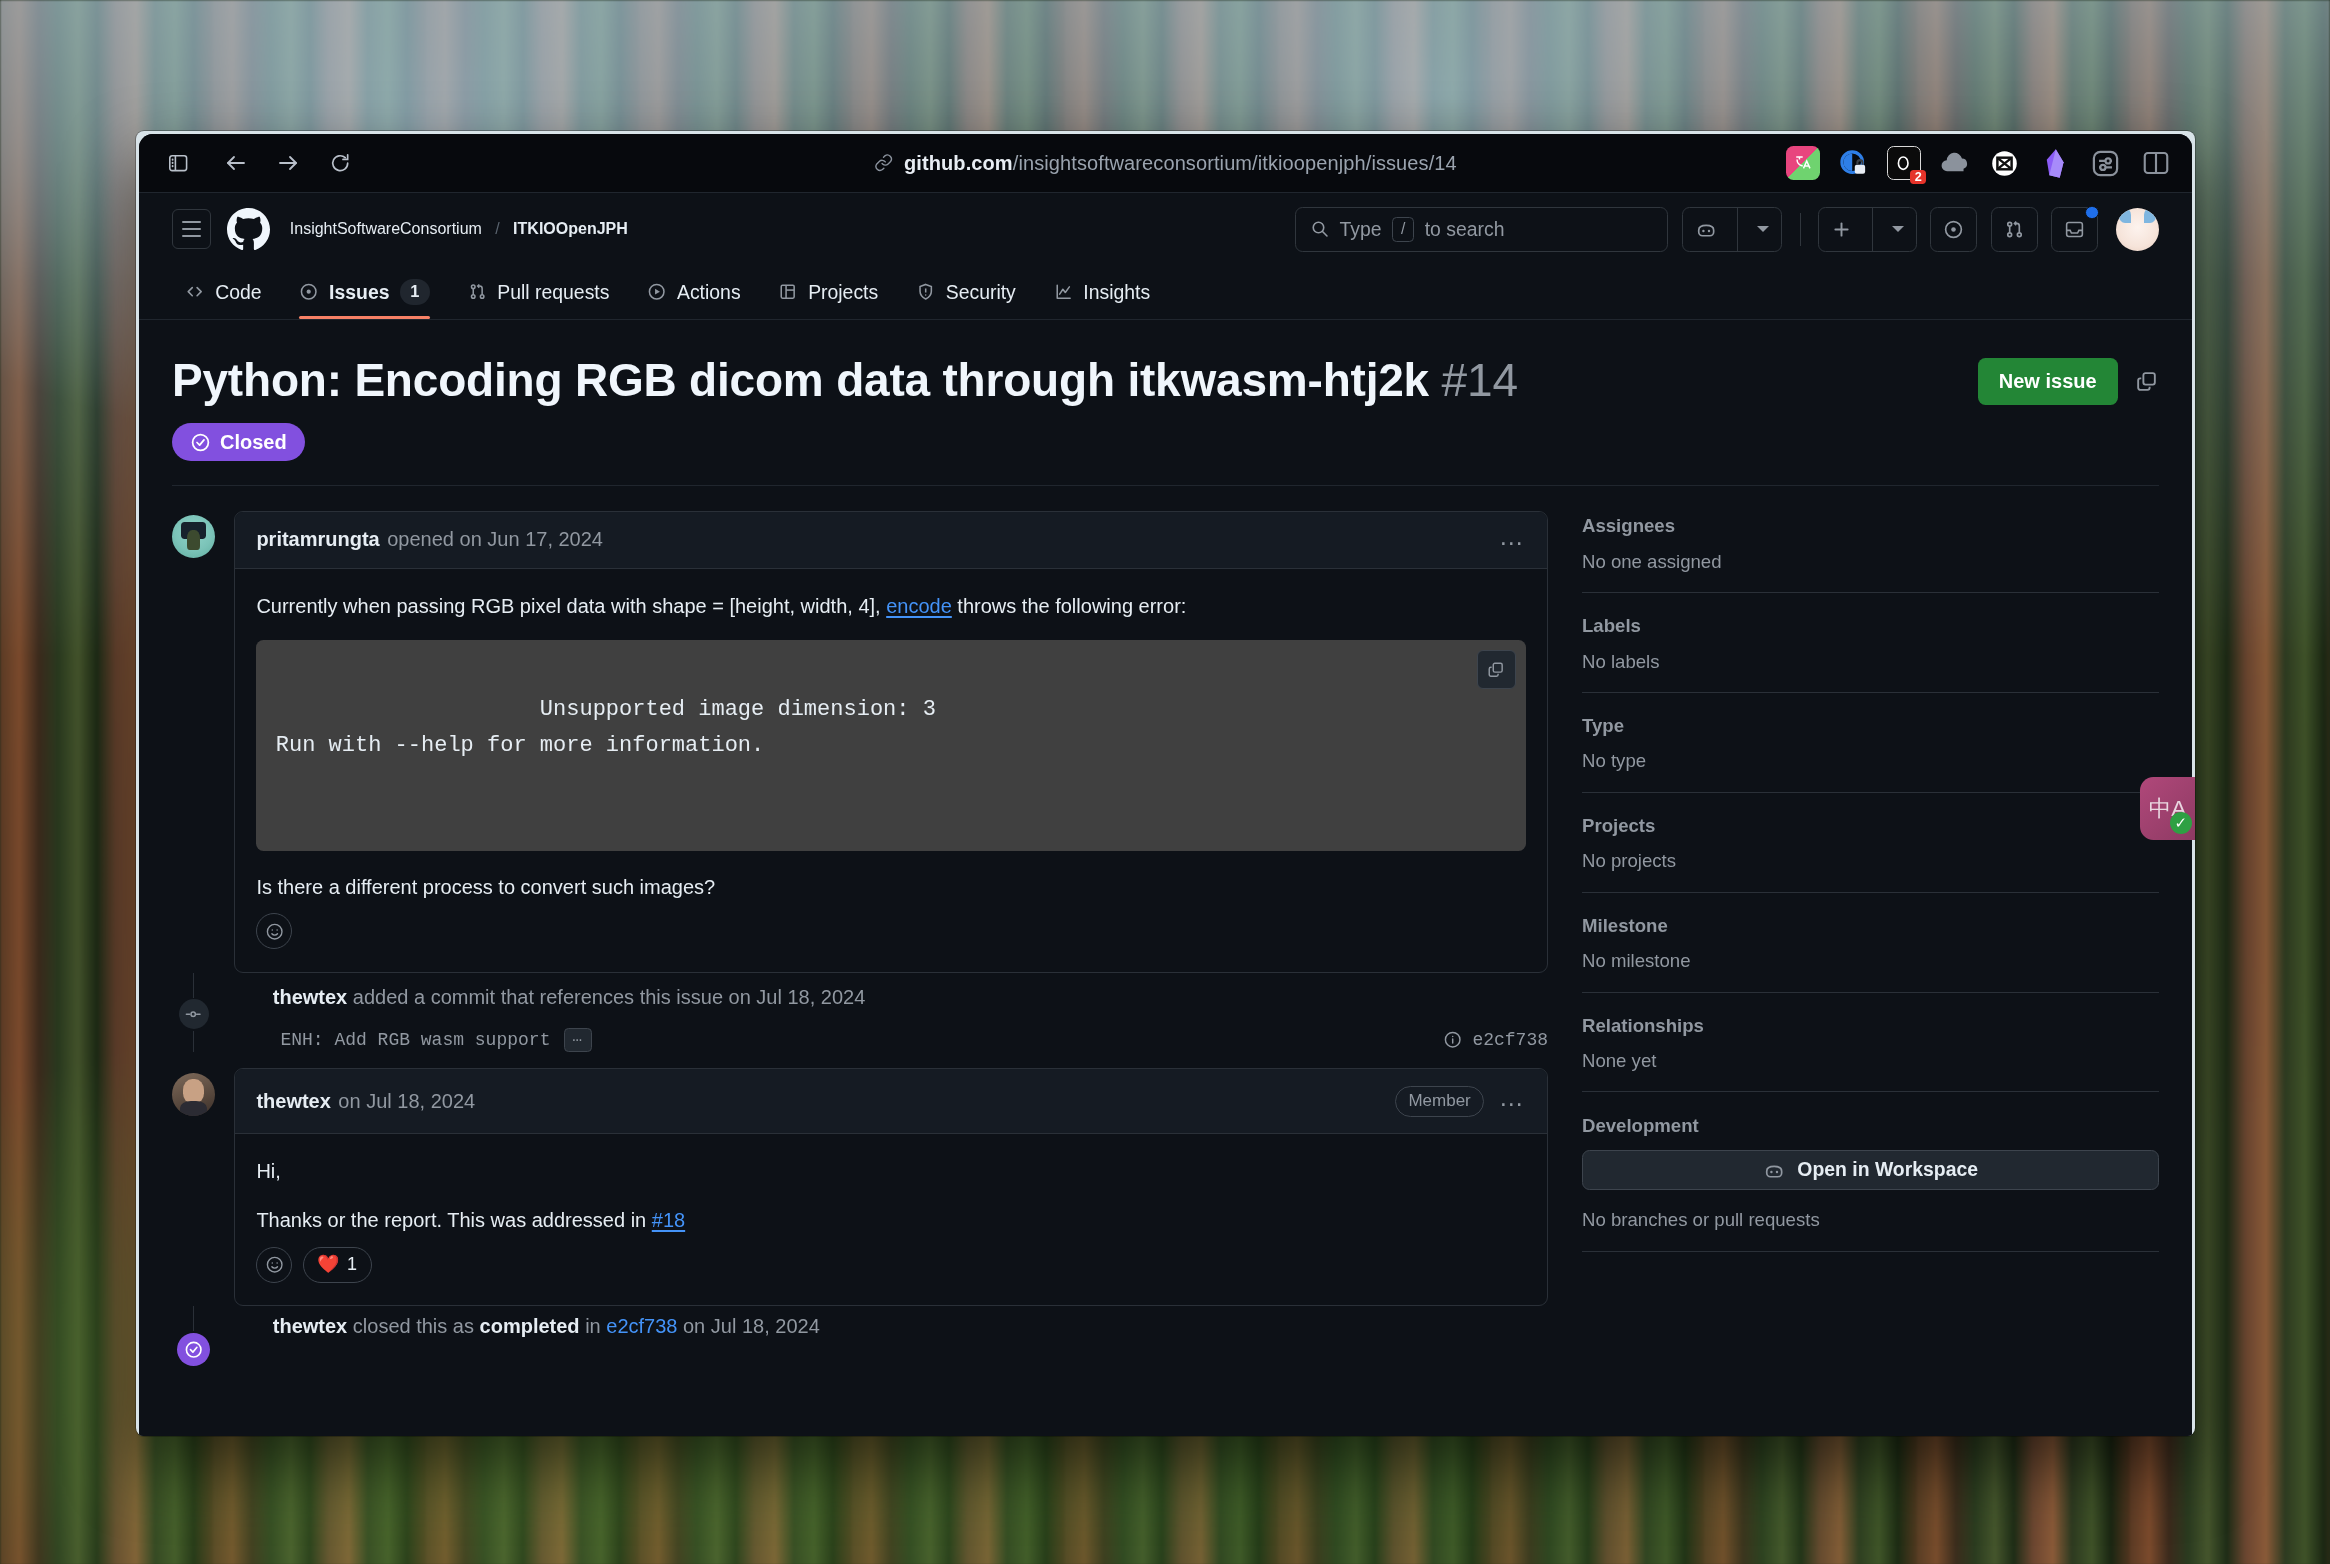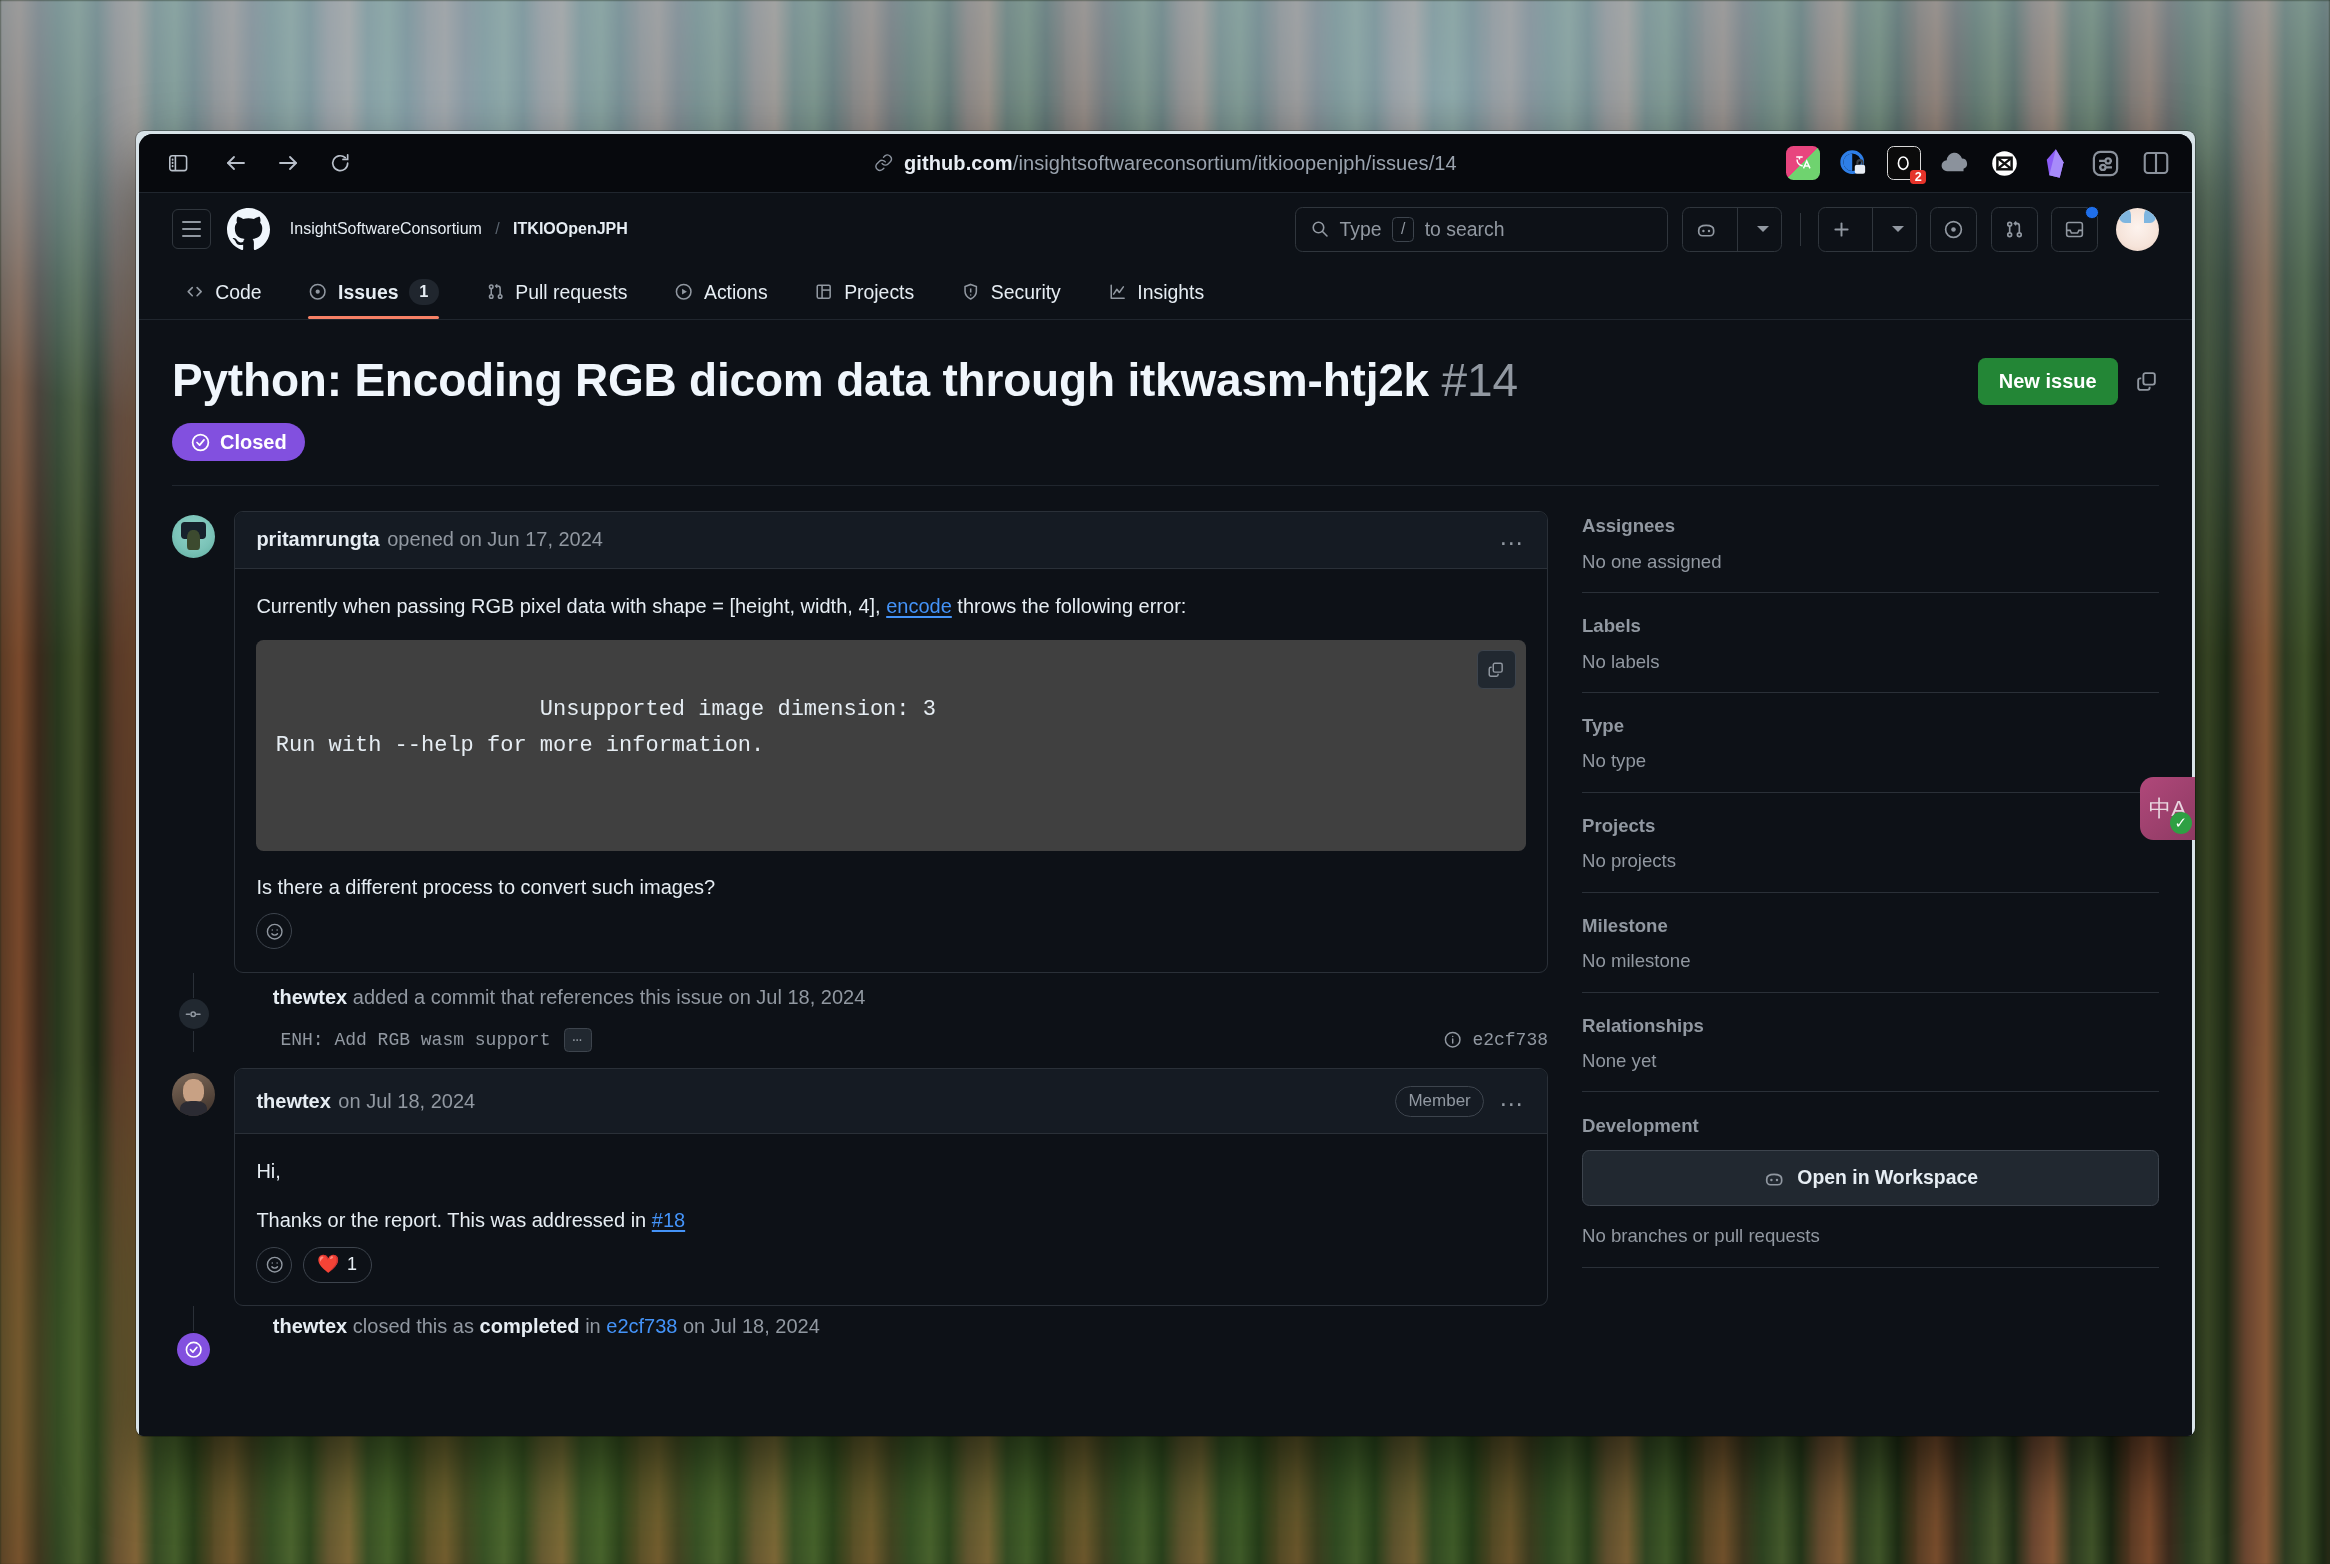--- a/index.html
+++ b/index.html
@@ -128,21 +128,21 @@
   .hbtn.split { padding: 0; }
   .hbtn.split .part { padding: 0 12px; height:100%; display:flex; align-items:center;}
   .hbtn.split .divider { width:0.7px; background:#30363d; height:100%; }
   .vsep { width: 0.7px; height: 33px; background:#30363d; margin: 0 4.5px; }
   .caret { width:0;height:0;border-left:6px solid transparent;border-right:6px solid transparent;border-top:6.7px solid #9198a1; }
   .avatar-btn { width: 43px; height:43px; border-radius:50%; overflow:hidden; position:relative; cursor:pointer; margin-left: 4.5px;}
   .notif-dot { position:absolute; top:-1.5px; right:-1.5px; width:13.4px;height:13.4px;border-radius:50%;background:#1f6feb;border:1.5px solid #0d1117;}
 
   
   .repo-nav {
-    height: 55px; flex:0 0 55px; display:flex; align-items:stretch; gap: 20px;
+    height: 55px; flex:0 0 55px; display:flex; align-items:stretch; gap: 11px;
     padding: 0 33px; border-bottom: 0.7px solid #20262e; background:#0d1117;
   }
   .nav-item {
     display:flex; align-items:center; gap:10.4px; padding: 0 13.4px;
     color:#e6edf3; font-size: 19.4px; cursor:pointer; position:relative;
   }
   .nav-item .ico { color:#9198a1; display:flex; }
   .nav-item.active { font-weight: 600; }
   .nav-item.active::after {
     content:""; position:absolute; left: 13.4px; right: 13.4px; bottom: 0;
@@ -244,21 +244,21 @@
     padding: 0.7px 7.5px 5.2px 7.5px; font-size: 16.4px; margin-left: 13.4px; line-height:1; letter-spacing:1.5px; cursor:pointer;
   }
   .commit-sha { margin-left:auto; display:flex; align-items:center; gap: 10.4px; color:#9198a1; }
 
   
   .sb-section { padding: 0 0 19.4px 0; }
   .sb-title { font-size: 18.6px; font-weight:700; color:#9198a1; margin-bottom: 13.4px;}
   .sb-value { font-size: 18.6px; color:#9198a1; }
   .sb-rule { height:0.7px; background:#2a3038; margin: 0 0 22.4px 0;}
   .sb-btn {
-    width:100%; height: 56px; border:0.7px solid #3d444d; border-radius: 7.5px;
+    width:100%; height: 40px; border:0.7px solid #3d444d; border-radius: 7.5px;
     background:#212830; color:#e6edf3; font-size: 19.4px; font-weight:600;
     display:flex; align-items:center; justify-content:center; gap:12px; cursor:pointer;
     font-family:"Liberation Sans", sans-serif;
   }
 
   
   #translate-widget {
     position:absolute; right: 0px; top: 646px;
     width: 55px; height: 63px; border-radius: 13.4px 0 0 13.4px;
     background: linear-gradient(135deg,#b0487a,#8e3a63);

